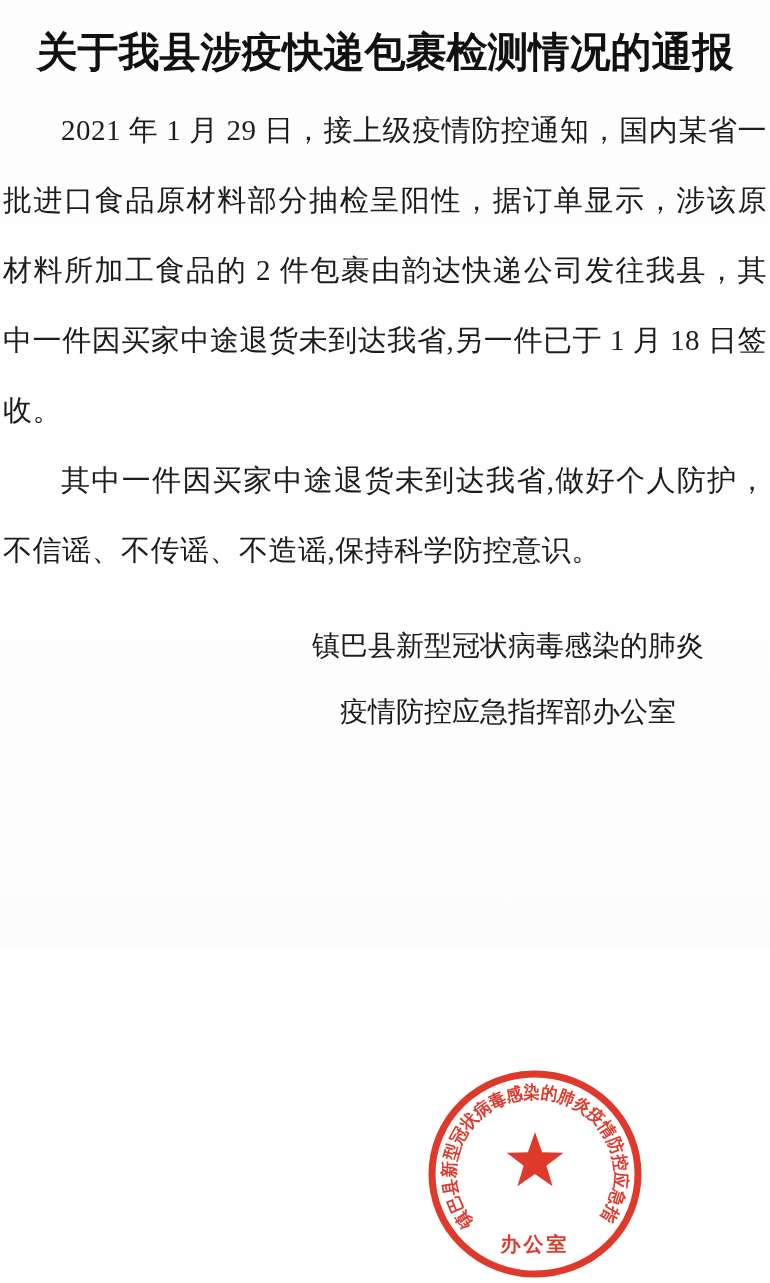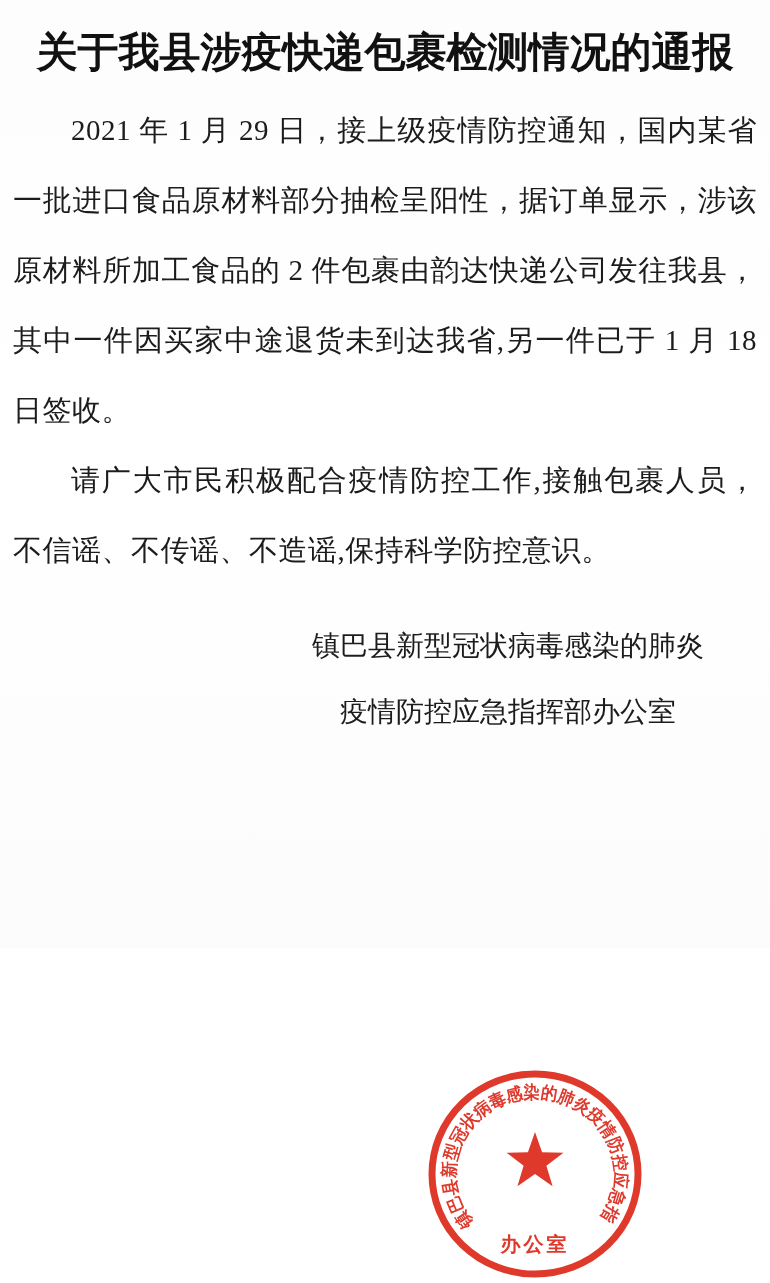--- a/index.html
+++ b/index.html
@@ -21,21 +21,21 @@
     padding-top: 26px;
     margin: 0 10px 16px 10px;
     font-size: 41px;
     font-weight: bold;
     text-align: center;
     letter-spacing: 0px;
     line-height: 1.3;
     color: #111;
   }
   .notice-body {
-    padding: 0 13px;
+    padding: 0 3px;
   }
   .notice-body p {
     margin: 0;
     font-size: 29px;
     line-height: 70px;
     text-align: justify;
     text-justify: inter-ideograph;
     text-indent: 2em;
     letter-spacing: 0.5px;
     color: #1c1c1c;
@@ -66,21 +66,21 @@
 </style>
 </head>
 <body>
 
 <div class="page">
 
   <h1 class="notice-title">关于我县涉疫快递包裹检测情况的通报</h1>
 
   <div class="notice-body">
     <p>2021 年 1 月 29 日，接上级疫情防控通知，国内某省一批进口食品原材料部分抽检呈阳性，据订单显示，涉该原材料所加工食品的 2 件包裹由韵达快递公司发往我县，其中一件因买家中途退货未到达我省,另一件已于 1 月 18 日签收。</p>
-    <p>请广大市民积极配合疫情防控工作,接触包裹人员，不信谣、不传谣、不造谣,保持科学防控意识。</p>
+    <p>其中一件因买家中途退货未到达我省,做好个人防护，不信谣、不传谣、不造谣,保持科学防控意识。</p>
   </div>
 
   <div class="signature-block">
     <div class="sig-line">镇巴县新型冠状病毒感染的肺炎</div>
     <div class="sig-line">疫情防控应急指挥部办公室</div>
 
   </div>
 
   <svg class="official-seal" viewBox="0 0 222 215" xmlns="http://www.w3.org/2000/svg" aria-hidden="true">
     <ellipse cx="111" cy="106" rx="103" ry="100" fill="none" stroke="#dd2a1c" stroke-width="7"></ellipse>

